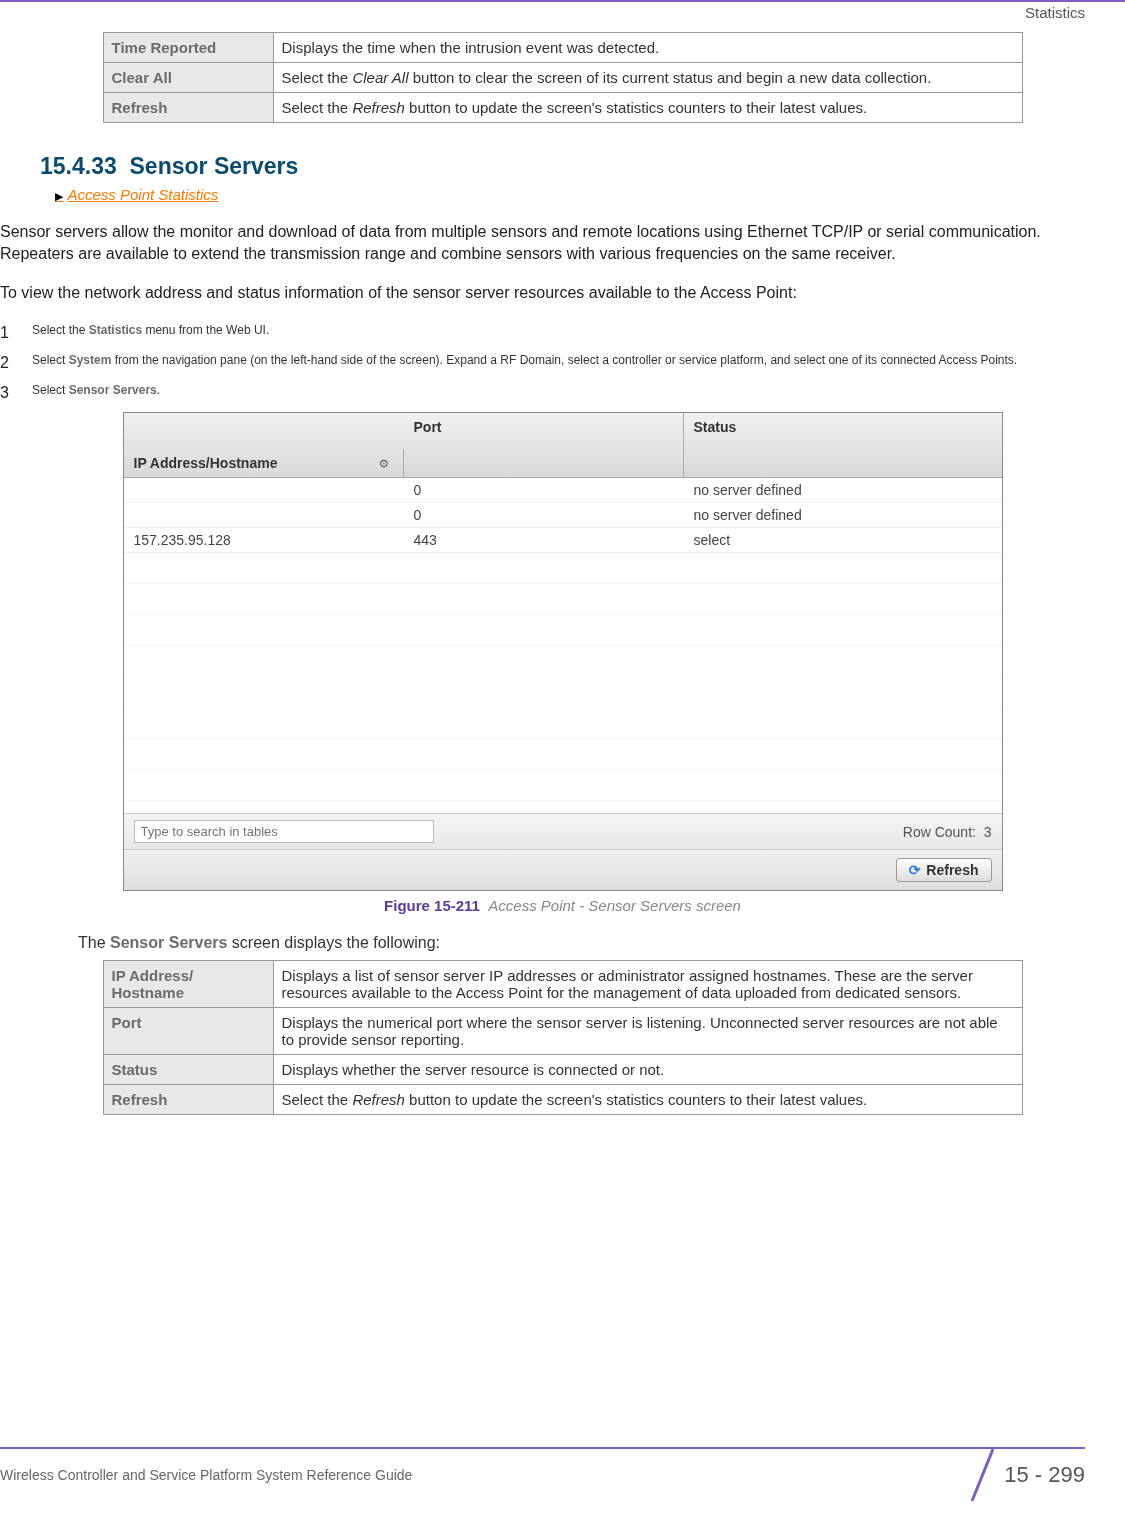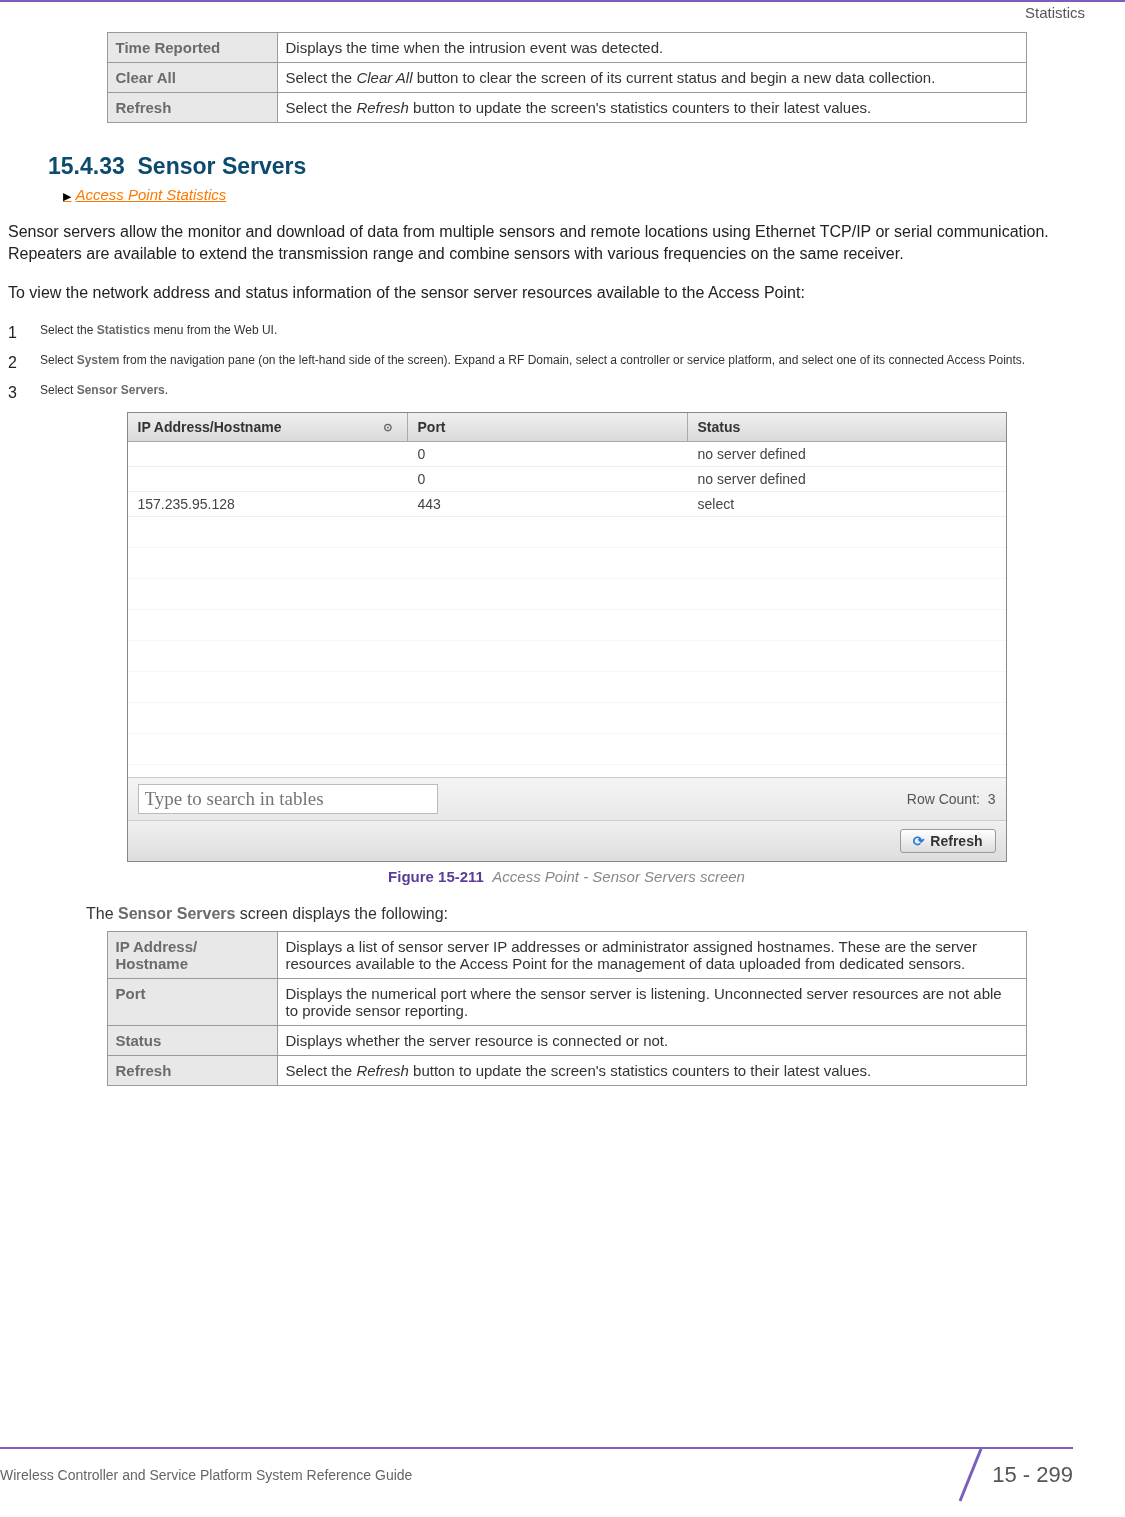--- a/index.html
+++ b/index.html
@@ -1,63 +1,63 @@
 <!DOCTYPE html>
 <html><head>
   <meta charset="utf-8">
   <style>
     * { box-sizing: border-box; margin: 0; padding: 0; }
     body { font-family: "Segoe UI", Arial, sans-serif; background: #fff; color: #333; width: 1125px; height: 1517px; position: relative; }
     .hr-top { border: none; border-top: 2px solid #7a5fbf; margin: 0 0 0 0; }
     .header-right { position: absolute; top: 0; right: 40px; font-size: 15px; color: #555; padding-top: 4px; }
-    .page-content { padding: 30px 0 0 8px; }
+    .page-content { padding: 30px 0 0 0; }
 
     table.def-table { width: 920px; margin: 0 auto 30px auto; border-collapse: collapse; border: 1px solid #999; }
     table.def-table td { border: 1px solid #999; padding: 6px 8px; font-size: 15px; vertical-align: top; background: #fff; }
     table.def-table td.label { width: 170px; background: #e8e8e8; color: #6b6b6b; font-weight: 700; }
 
     h2.section-heading { font-size: 23px; font-weight: 700; color: #0c4a6e; margin: 0 0 6px 40px; }
     .breadcrumb { color: #ff7800; font-style: italic; font-size: 15px; margin: 0 0 18px 55px; text-decoration: underline; }
     .breadcrumb-arrow { font-style: normal; color: #000; margin-right: 4px; font-size: 11px; }
 
     p.body { font-size: 16px; margin: 0 40px 18px 0; padding-left: 0; line-height: 1.35; color: #222; }
 
     ol.steps { list-style: none; counter-reset: step; margin: 0 40px 12px 0; }
     ol.steps li { counter-increment: step; font-size: 12px; margin-bottom: 14px; line-height: 1.35; padding-left: 32px; position: relative; }
     ol.steps li::before { content: counter(step); position: absolute; left: 0; top: 0; font-size: 16px; color: #222; }
     .bold-term { font-weight: 700; color: #6b6b6b; }
 
     .screenshot-wrap { width: 880px; margin: 0 auto 6px auto; border: 1px solid #888; background: linear-gradient(#f5f5f5,#eee); }
     .ss-header { display: flex; background: linear-gradient(#f0f0f0,#d9d9d9); border-bottom: 1px solid #aaa; font-size: 14px; font-weight: 700; color: #333; }
     .ss-header .col { padding: 6px 10px; border-right: 1px solid #aaa; }
     .ss-header .col:last-child { border-right: none; }
-    .ss-header .c1 { width: 280px; display: flex; justify-content: space-between; align-items: center; }
+    .ss-header .c1 { width: 280px; display: flex; justify-content: space-between; align-items: center; margin-top: 36px; }
     .ss-header .c2 { width: 280px; }
     .ss-header .c3 { flex: 1; }
     .sort-icon { font-size: 11px; color: #666; margin-right: 4px; }
     .ss-body { background: #fff; font-size: 14px; color: #444; }
     .ss-row { display: flex; border-bottom: 1px solid #eee; }
     .ss-row .col { padding: 4px 10px; }
     .ss-row .c1 { width: 280px; }
     .ss-row .c2 { width: 280px; }
     .ss-row .c3 { flex: 1; }
     .ss-empty { height: 260px; background: repeating-linear-gradient(#fff, #fff 30px, #f6f6f6 30px, #f6f6f6 31px); }
     .ss-footer { display: flex; align-items: center; justify-content: space-between; padding: 6px 10px; border-top: 1px solid #ccc; background: linear-gradient(#f4f4f4,#e8e8e8); font-size: 14px; color: #555; }
-    .ss-search { width: 300px; padding: 3px 6px; border: 1px solid #bbb; font-size: 19px; color: #888; background:#fff;font-family:Liberation Serif, serif; }
+    .ss-search { width: 300px; padding: 3px 6px; border: 1px solid #bbb; font-size: 13px; color: #888; background:#fff; }
     .ss-bottombar { display: flex; justify-content: flex-end; padding: 8px 10px; border-top: 1px solid #ccc; background: linear-gradient(#f0f0f0,#ddd); }
     .ss-btn { display: inline-flex; align-items: center; gap: 6px; background: linear-gradient(#fff,#dcdcdc); border: 1px solid #999; border-radius: 3px; padding: 3px 12px; font-size: 14px; font-weight: 700; color: #333; cursor: pointer; }
     .ss-btn .refresh-glyph { color: #2a7dd6; font-size: 14px; }
 
     .figure-caption { text-align: center; font-size: 15px; margin-bottom: 20px; }
     .figure-caption .fig-num { font-weight: 700; color: #5c3b99; }
     .figure-caption .fig-title { font-style: italic; color: #888; }
 
     p.follows { font-size: 16px; margin: 0 40px 8px 78px; }
 
-    .footer-bar { position: absolute; bottom: 22px; left: 0; right: 12px; }
+    .footer-bar { position: absolute; bottom: 22px; left: 0; right: 0; }
     .footer-line { border-top: 2px solid #7a5fbf; margin: 0 40px 6px 0; }
     .footer-row { display: flex; justify-content: space-between; align-items: center; padding: 0 40px 0 0; }
     .footer-left { font-size: 14px; color: #666; }
     .footer-right { display: flex; align-items: center; gap: 6px; font-size: 22px; color: #555; }
     .page-slash { display:inline-block; width: 34px; height: 40px; position: relative; }
     .page-slash::before { content:""; position:absolute; left:50%; top:-8px; width:3px; height:56px; background:#7a5fbf; transform: rotate(22deg); }
   </style>
 </head>
 <body>
 

